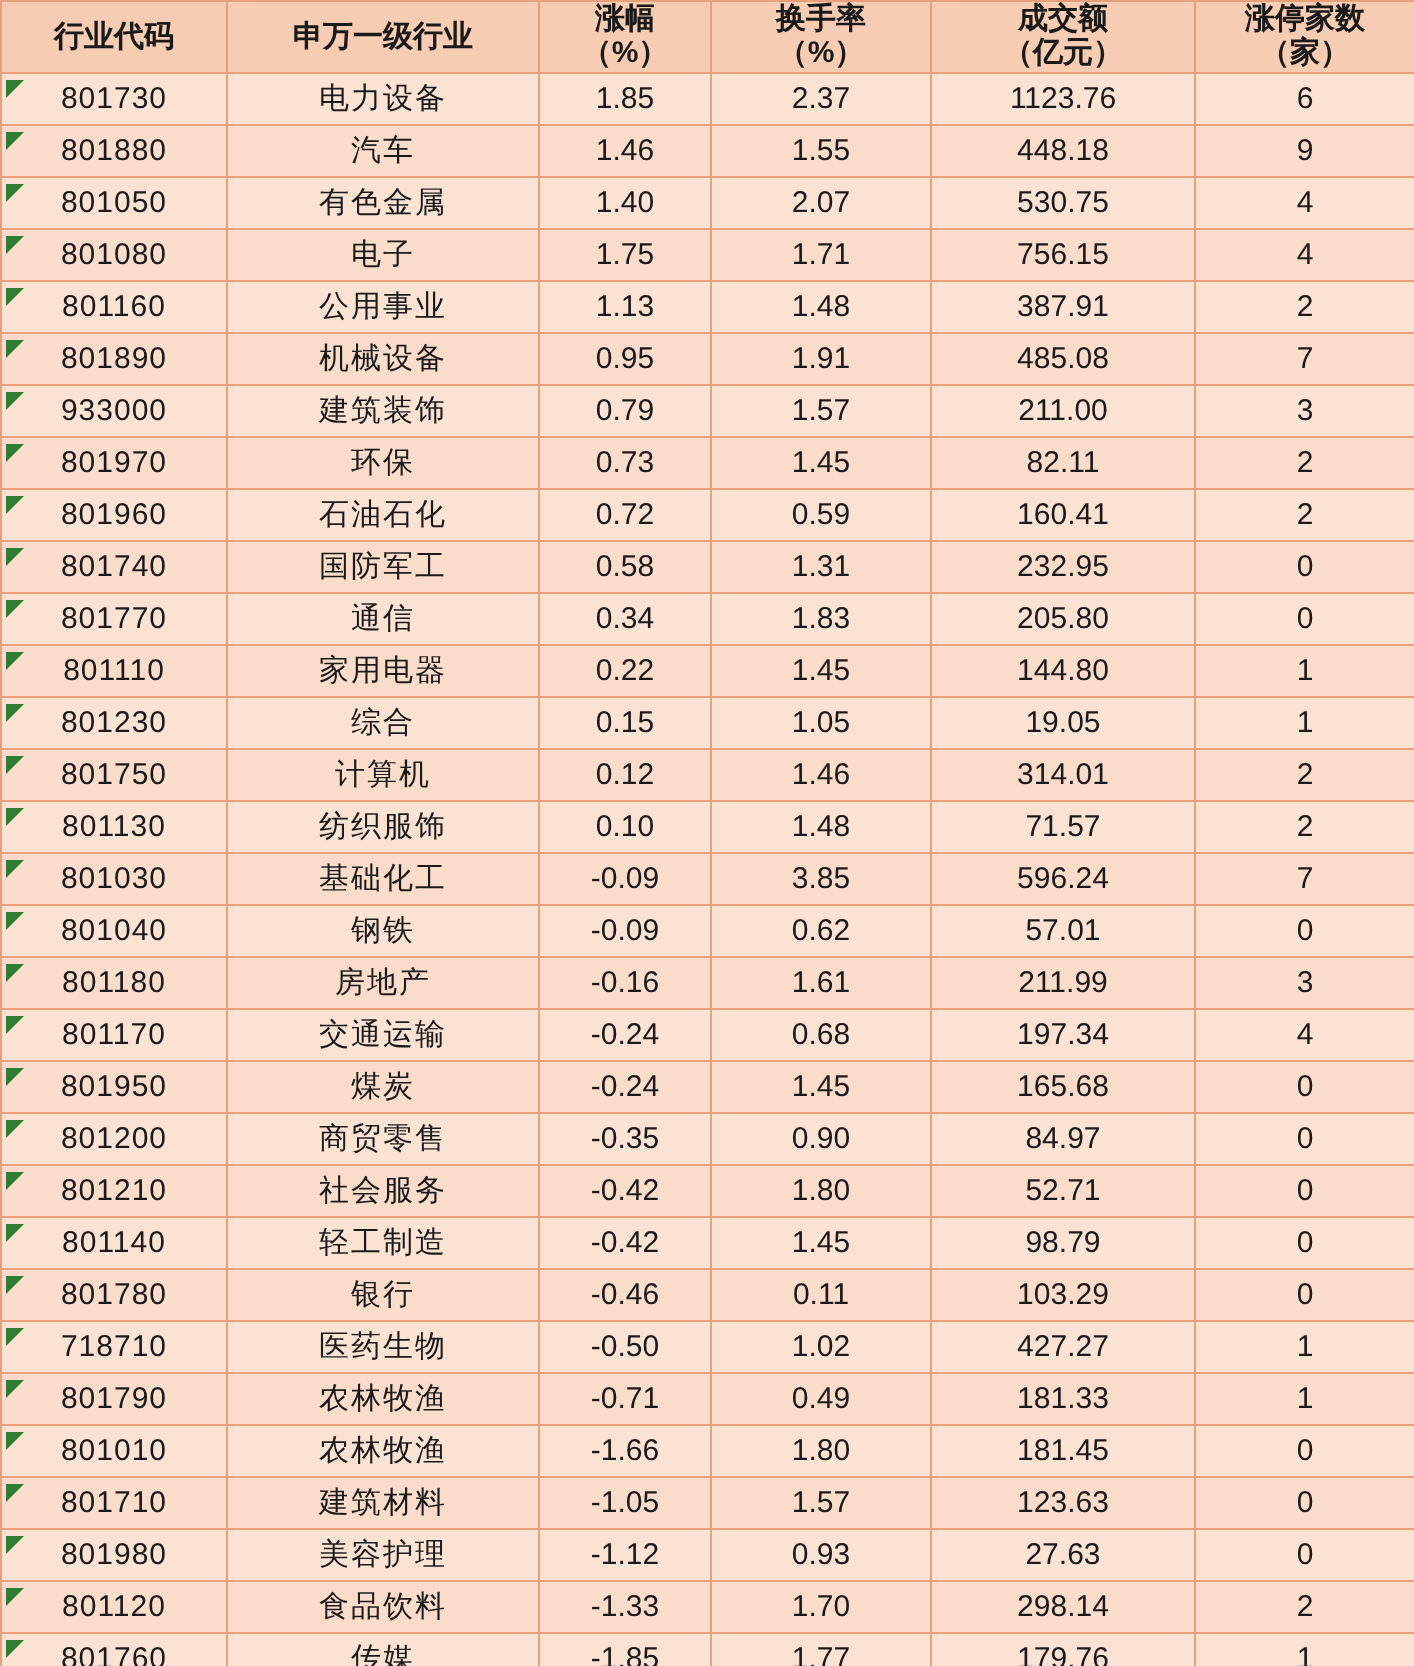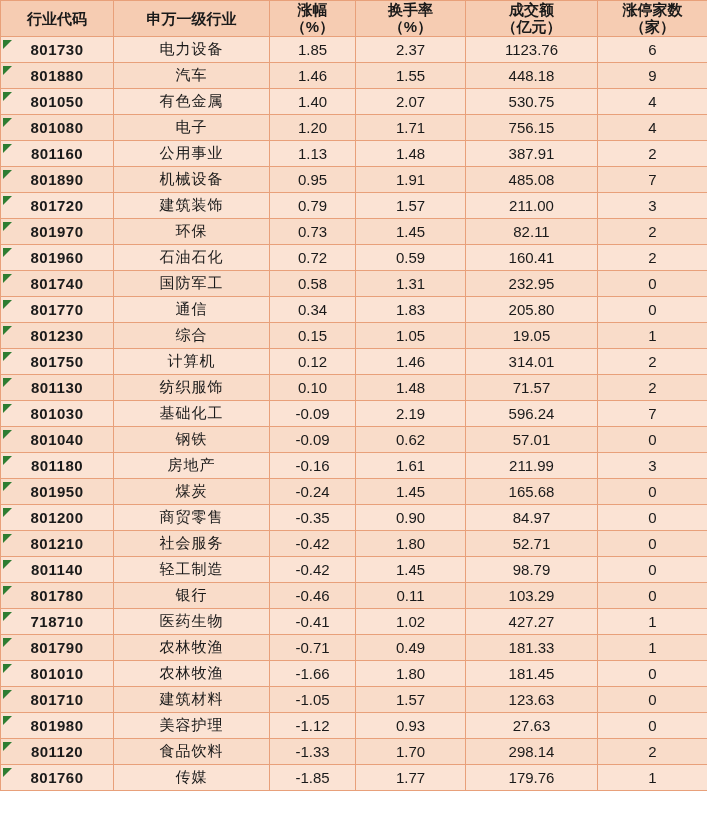--- a/index.html
+++ b/index.html
@@ -44,21 +44,20 @@
     background: #fbe3d4;
   }
   tbody tr:nth-child(even) td {
     background: #f9dcc9;
   }
   td.code-cell {
     position: relative;
     font-family: "Liberation Sans", sans-serif;
     font-size: 14px;
     letter-spacing: 0.5px;
-    font-weight: bold;
   }
   td.code-cell .flag {
     position: absolute;
     left: 2px;
     top: 3px;
     width: 0;
     height: 0;
     border-left: 9px solid #2e7d32;
     border-bottom: 9px solid transparent;
   }
@@ -138,21 +137,21 @@
         <td class="code-cell"><span class="flag"></span><span>801050</span></td>
         <td class="name-cell">有色金属</td>
         <td class="num">1.40</td>
         <td class="num">2.07</td>
         <td class="num">530.75</td>
         <td class="num">4</td>
       </tr>
       <tr>
         <td class="code-cell"><span class="flag"></span><span>801080</span></td>
         <td class="name-cell">电子</td>
-        <td class="num">1.20</td>
+        <td class="num">1.75</td>
         <td class="num">1.71</td>
         <td class="num">756.15</td>
         <td class="num">4</td>
       </tr>
       <tr>
         <td class="code-cell"><span class="flag"></span><span>801160</span></td>
         <td class="name-cell">公用事业</td>
         <td class="num">1.13</td>
         <td class="num">1.48</td>
         <td class="num">387.91</td>
@@ -160,21 +159,21 @@
       </tr>
       <tr>
         <td class="code-cell"><span class="flag"></span><span>801890</span></td>
         <td class="name-cell">机械设备</td>
         <td class="num">0.95</td>
         <td class="num">1.91</td>
         <td class="num">485.08</td>
         <td class="num">7</td>
       </tr>
       <tr>
-        <td class="code-cell"><span class="flag"></span><span>801720</span></td>
+        <td class="code-cell"><span class="flag"></span><span>933000</span></td>
         <td class="name-cell">建筑装饰</td>
         <td class="num">0.79</td>
         <td class="num">1.57</td>
         <td class="num">211.00</td>
         <td class="num">3</td>
       </tr>
       <tr>
         <td class="code-cell"><span class="flag"></span><span>801970</span></td>
         <td class="name-cell">环保</td>
         <td class="num">0.73</td>
@@ -200,20 +199,28 @@
       </tr>
       <tr>
         <td class="code-cell"><span class="flag"></span><span>801770</span></td>
         <td class="name-cell">通信</td>
         <td class="num">0.34</td>
         <td class="num">1.83</td>
         <td class="num">205.80</td>
         <td class="num">0</td>
       </tr>
       <tr>
+        <td class="code-cell"><span class="flag"></span><span>801110</span></td>
+        <td class="name-cell">家用电器</td>
+        <td class="num">0.22</td>
+        <td class="num">1.45</td>
+        <td class="num">144.80</td>
+        <td class="num">1</td>
+      </tr>
+      <tr>
         <td class="code-cell"><span class="flag"></span><span>801230</span></td>
         <td class="name-cell">综合</td>
         <td class="num">0.15</td>
         <td class="num">1.05</td>
         <td class="num">19.05</td>
         <td class="num">1</td>
       </tr>
       <tr>
         <td class="code-cell"><span class="flag"></span><span>801750</span></td>
         <td class="name-cell">计算机</td>
@@ -227,41 +234,49 @@
         <td class="name-cell">纺织服饰</td>
         <td class="num">0.10</td>
         <td class="num">1.48</td>
         <td class="num">71.57</td>
         <td class="num">2</td>
       </tr>
       <tr>
         <td class="code-cell"><span class="flag"></span><span>801030</span></td>
         <td class="name-cell">基础化工</td>
         <td class="num">-0.09</td>
-        <td class="num">2.19</td>
+        <td class="num">3.85</td>
         <td class="num">596.24</td>
         <td class="num">7</td>
       </tr>
       <tr>
         <td class="code-cell"><span class="flag"></span><span>801040</span></td>
         <td class="name-cell">钢铁</td>
         <td class="num">-0.09</td>
         <td class="num">0.62</td>
         <td class="num">57.01</td>
         <td class="num">0</td>
       </tr>
       <tr>
         <td class="code-cell"><span class="flag"></span><span>801180</span></td>
         <td class="name-cell">房地产</td>
         <td class="num">-0.16</td>
         <td class="num">1.61</td>
         <td class="num">211.99</td>
         <td class="num">3</td>
       </tr>
       <tr>
+        <td class="code-cell"><span class="flag"></span><span>801170</span></td>
+        <td class="name-cell">交通运输</td>
+        <td class="num">-0.24</td>
+        <td class="num">0.68</td>
+        <td class="num">197.34</td>
+        <td class="num">4</td>
+      </tr>
+      <tr>
         <td class="code-cell"><span class="flag"></span><span>801950</span></td>
         <td class="name-cell">煤炭</td>
         <td class="num">-0.24</td>
         <td class="num">1.45</td>
         <td class="num">165.68</td>
         <td class="num">0</td>
       </tr>
       <tr>
         <td class="code-cell"><span class="flag"></span><span>801200</span></td>
         <td class="name-cell">商贸零售</td>
@@ -290,21 +305,21 @@
         <td class="code-cell"><span class="flag"></span><span>801780</span></td>
         <td class="name-cell">银行</td>
         <td class="num">-0.46</td>
         <td class="num">0.11</td>
         <td class="num">103.29</td>
         <td class="num">0</td>
       </tr>
       <tr>
         <td class="code-cell"><span class="flag"></span><span>718710</span></td>
         <td class="name-cell">医药生物</td>
-        <td class="num">-0.41</td>
+        <td class="num">-0.50</td>
         <td class="num">1.02</td>
         <td class="num">427.27</td>
         <td class="num">1</td>
       </tr>
       <tr>
         <td class="code-cell"><span class="flag"></span><span>801790</span></td>
         <td class="name-cell">农林牧渔</td>
         <td class="num">-0.71</td>
         <td class="num">0.49</td>
         <td class="num">181.33</td>

